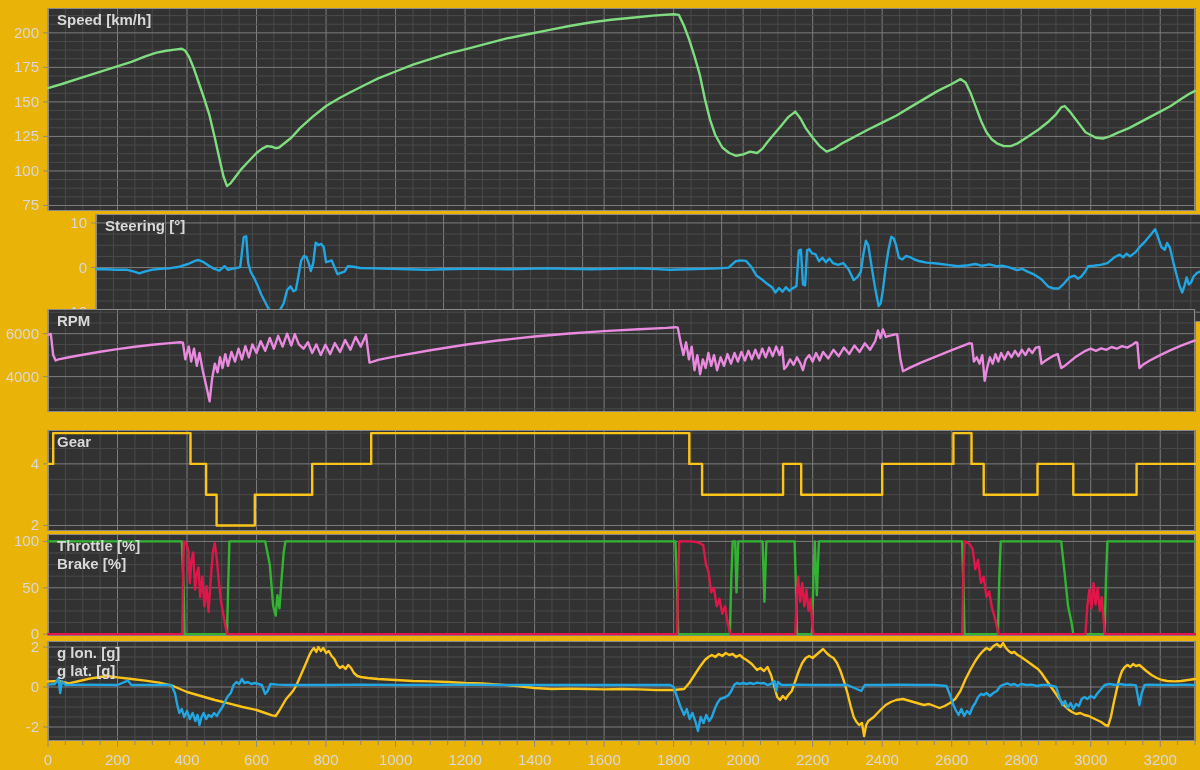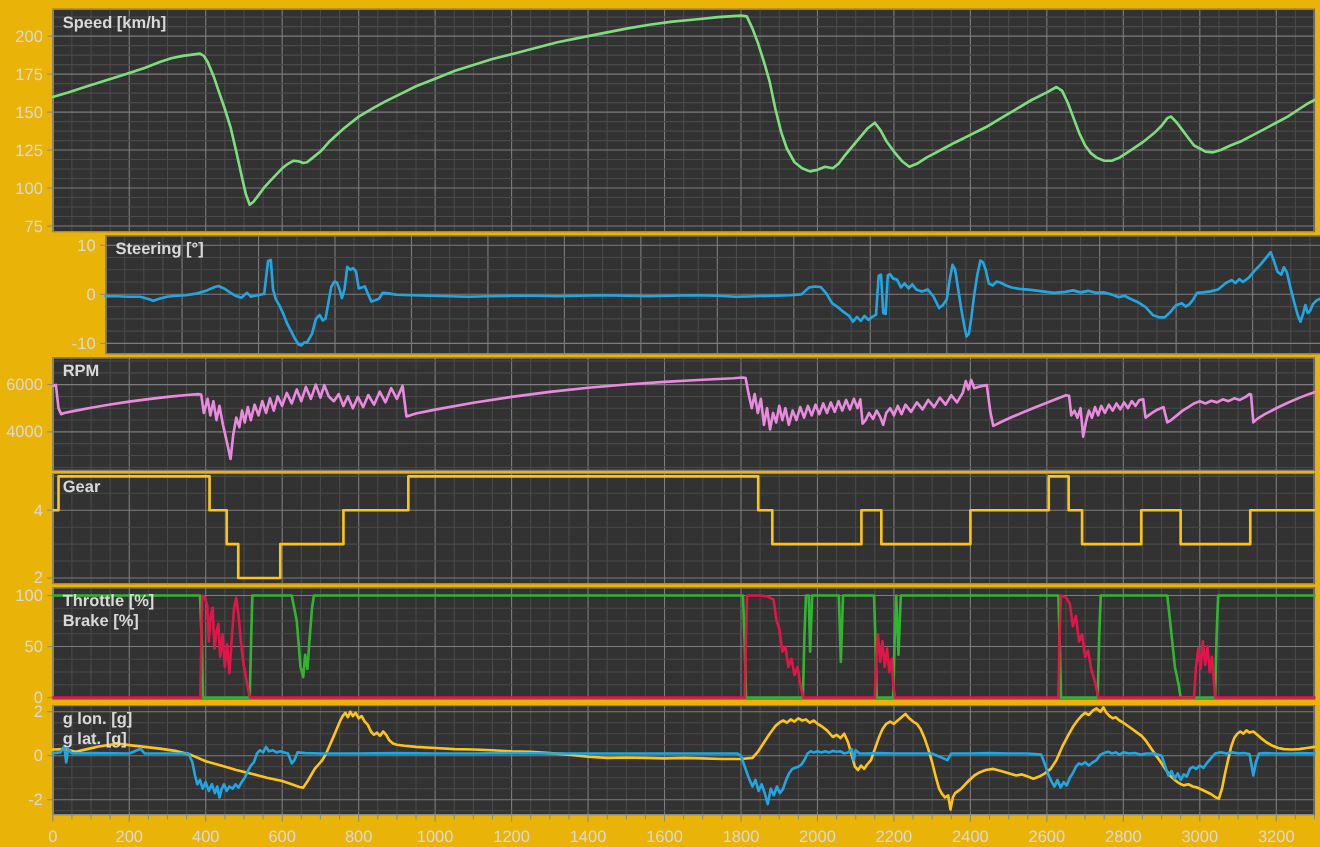--- a/index.html
+++ b/index.html
@@ -207,21 +207,21 @@
         <polyline points="0.0,55.3 10.4,55.3 20.9,55.8 31.3,55.8 38.2,57.6 43.4,59.4 48.7,57.6 55.6,55.8 64.3,54.9 73.0,54.4 83.4,52.7 92.1,50.0 99.1,46.9 102.5,46.0 107.7,48.2 113.0,51.8 118.2,54.9 123.4,56.7 128.6,52.2 132.1,55.8 135.6,54.9 139.0,54.4 144.2,53.1 147.7,23.2 150.2,22.3 152.2,49.1 154.7,58.0 158.1,63.8 161.6,71.4 165.1,80.3 168.6,87.0 172.0,93.7 175.5,99.1 178.0,100.0 180.7,97.3 183.5,96.8 187.7,89.3 191.2,75.9 194.6,72.3 197.4,77.2 199.9,75.9 202.3,62.5 205.1,46.9 207.9,42.0 210.3,42.8 212.7,49.1 214.8,57.1 217.2,49.1 219.7,28.6 222.4,31.2 225.2,29.9 227.7,33.0 230.1,48.2 232.9,47.3 235.7,46.4 238.1,52.2 241.6,60.2 245.0,58.9 248.5,57.6 252.0,52.2 257.2,52.7 264.2,54.0 278.1,54.4 295.4,54.9 312.8,55.3 330.2,55.8 347.6,55.3 368.4,54.9 389.3,54.9 410.1,55.3 431.0,54.9 451.8,54.4 472.7,54.9 493.6,55.3 514.4,54.9 535.3,54.4 556.1,54.9 573.5,55.8 590.9,55.3 608.3,54.9 622.2,54.4 632.6,53.6 639.5,47.3 644.8,46.4 650.0,46.9 655.2,52.7 660.4,61.6 665.6,65.2 670.8,69.6 676.0,73.2 679.5,78.5 683.0,74.1 686.5,77.7 689.9,73.2 693.4,76.8 696.9,74.1 700.4,72.3 702.8,36.6 704.9,35.7 707.0,70.5 709.1,71.4 711.1,36.1 713.2,35.3 716.0,39.3 719.5,40.2 723.0,47.3 726.4,43.7 729.9,48.2 733.4,44.6 736.9,49.1 742.1,50.9 747.3,49.1 752.5,55.3 757.7,66.0 761.2,63.4 764.7,58.0 767.4,40.2 769.9,26.8 772.3,31.2 775.1,49.1 777.9,66.9 780.7,82.6 782.7,91.9 784.8,89.3 786.9,75.9 789.7,53.6 792.5,35.7 795.3,22.8 797.7,24.5 800.1,31.2 802.9,43.7 806.4,45.5 809.9,42.0 813.3,42.8 818.5,45.5 823.8,47.3 830.7,48.6 841.1,49.5 851.6,50.9 862.0,52.2 872.4,51.3 879.4,50.0 886.3,51.8 893.3,50.4 900.2,52.2 907.2,51.8 914.1,53.6 921.1,56.2 926.3,54.9 931.5,57.6 938.5,60.7 945.4,65.2 952.4,72.7 957.6,74.5 962.8,74.5 968.0,69.6 973.2,63.4 978.4,61.6 981.9,64.7 985.4,62.5 988.9,58.0 992.3,52.2 997.5,51.8 1004.5,50.9 1011.4,49.1 1018.4,43.3 1023.6,40.6 1027.1,43.3 1030.6,39.7 1034.0,42.4 1039.3,38.4 1044.5,32.1 1049.7,26.8 1054.9,20.5 1059.1,15.2 1061.8,22.3 1065.3,33.0 1068.8,35.7 1071.2,29.0 1074.0,33.9 1077.5,49.1 1081.0,62.5 1083.7,72.3 1086.2,78.5 1088.6,71.4 1090.7,63.4 1092.8,70.5 1094.9,68.7 1097.6,62.5 1101.1,58.9 1105.3,57.1 1112.2,56.2 1122.7,56.7 1133.1,57.6 1147.0,57.1" fill="none" stroke="#22a6e2" stroke-width="2.4" stroke-linejoin="round" stroke-linecap="round"></polyline>
         <line x1="-5" y1="8.925619834710744" x2="0" y2="8.925619834710744" stroke="#8a8a8a" stroke-width="1"></line>
         <text x="-9" y="13.925619834710744" text-anchor="end" fill="#d9d9d9">10</text>
         <line x1="-5" y1="53.553719008264466" x2="0" y2="53.553719008264466" stroke="#8a8a8a" stroke-width="1"></line>
         <text x="-9" y="58.553719008264466" text-anchor="end" fill="#d9d9d9">0</text>
         <line x1="-5" y1="98.18181818181819" x2="0" y2="98.18181818181819" stroke="#8a8a8a" stroke-width="1"></line>
         <text x="-9" y="103.18181818181819" text-anchor="end" fill="#d9d9d9">-10</text>
         <text x="9" y="17" fill="#22a6e2" class="legend">Steering [°]</text>
       </svg>
     </div>
-  <div class="panel" id="panel-2" style="left: 48px; top: 325px;">
+  <div class="panel" id="panel-2" style="left: 48px; top: 309px;">
       <svg width="1147" height="103">
         <rect x="0" y="0" width="1147" height="103" fill="#323232"></rect>
         <line x1="0" y1="0" x2="0" y2="103" stroke="#7d7d7d" stroke-width="1"></line>
         <line x1="17.37878787878788" y1="0" x2="17.37878787878788" y2="103" stroke="#4a4a4a" stroke-width="1"></line>
         <line x1="34.75757575757576" y1="0" x2="34.75757575757576" y2="103" stroke="#4a4a4a" stroke-width="1"></line>
         <line x1="52.13636363636364" y1="0" x2="52.13636363636364" y2="103" stroke="#4a4a4a" stroke-width="1"></line>
         <line x1="69.51515151515152" y1="0" x2="69.51515151515152" y2="103" stroke="#7d7d7d" stroke-width="1"></line>
         <line x1="86.89393939393939" y1="0" x2="86.89393939393939" y2="103" stroke="#4a4a4a" stroke-width="1"></line>
         <line x1="104.27272727272728" y1="0" x2="104.27272727272728" y2="103" stroke="#4a4a4a" stroke-width="1"></line>
         <line x1="121.65151515151516" y1="0" x2="121.65151515151516" y2="103" stroke="#4a4a4a" stroke-width="1"></line>

